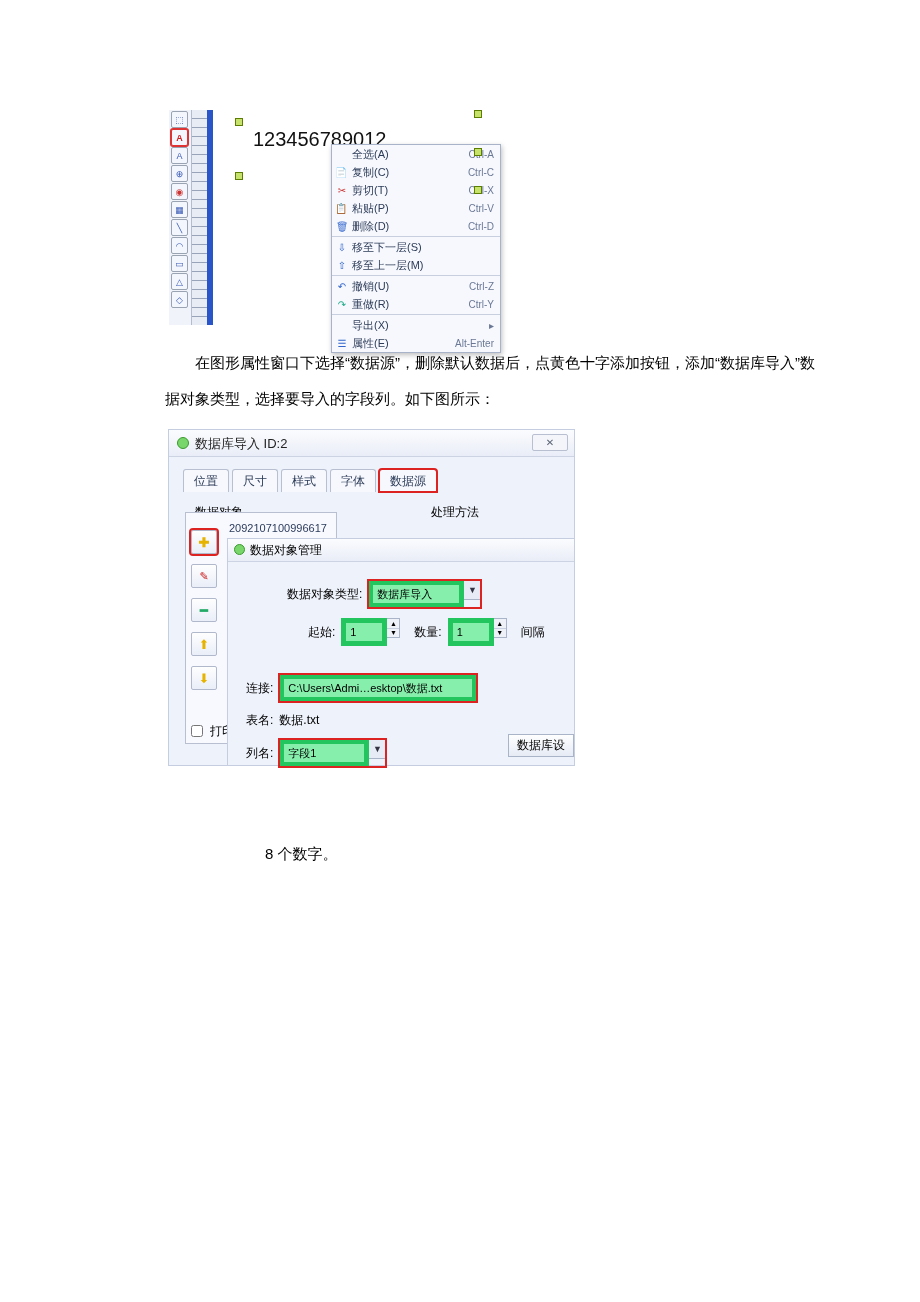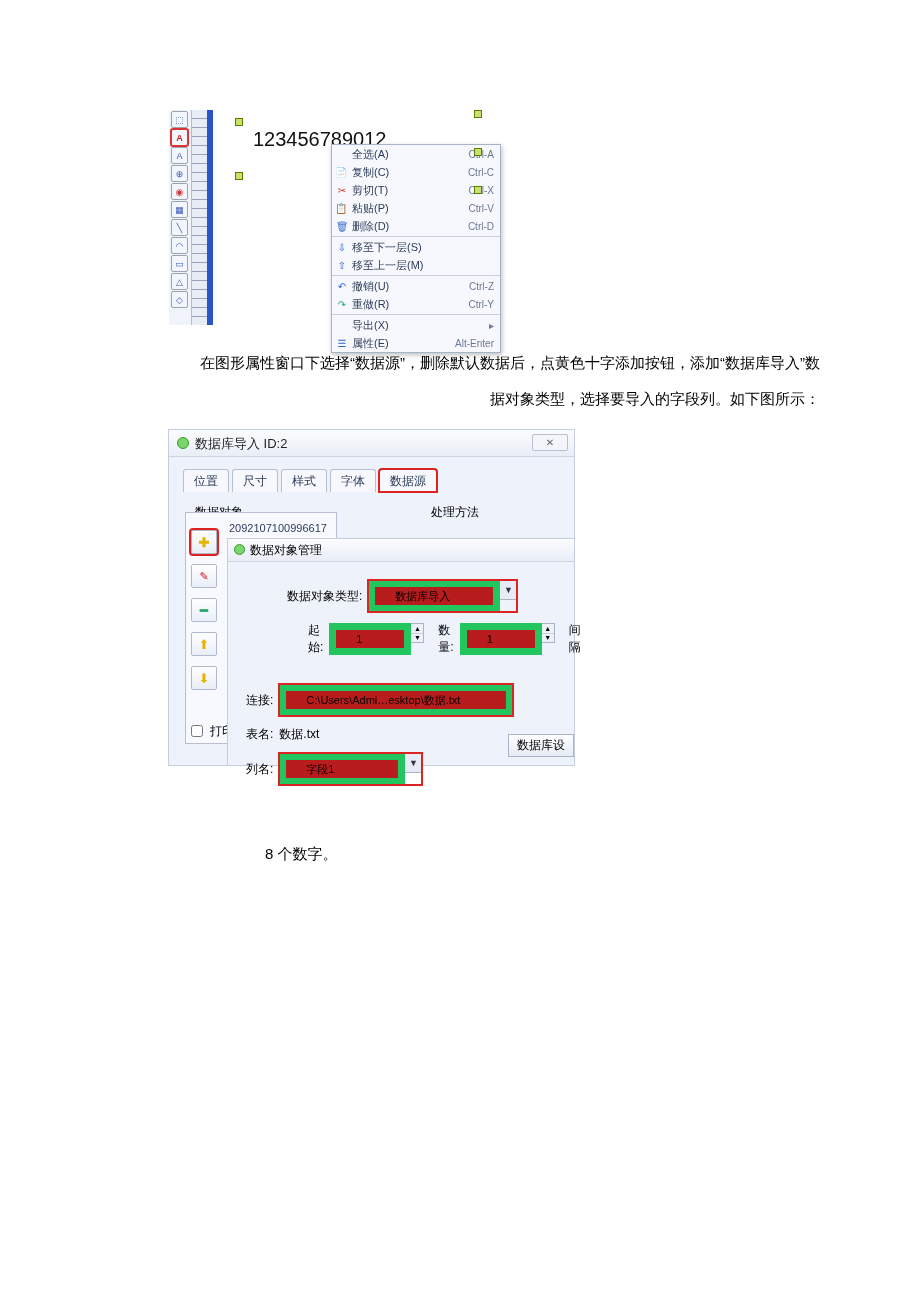--- a/index.html
+++ b/index.html
@@ -120,21 +120,21 @@
   .floaters div{
     width:6px;height:6px;background:#c7e26a;border:1px solid #5b7e00;margin:0 0 30px 0;
   }
 
   .para {
     margin: 20px 100px 0 165px;
     line-height: 2.4;
     font-size: 15px;
   }
   .para2-wrap { margin-left: 100px; }
-  .indent { text-indent: 2em; display:block;text-align:right; }
+  .indent { text-indent: 2em; display:block; }
 
   .block2 {
     position: relative;
     margin: 12px 0 0 168px;
     width: 405px;
     height: 335px;
     background: #eef2fb;
     border: 1px solid #c5cee0;
   }
   .titlebar {
@@ -215,21 +215,21 @@
     border-top:1px solid #c5cee0;
   }
   .subtitle {
     height:22px;border-bottom:1px solid #ccd4e3;
     background:linear-gradient(#fbfcfe,#e9edf7);
   }
   .subtitle .dot{float:left;margin:5px 5px 0 6px;width:9px;height:9px;border-radius:50%;background:#78d66a;border:1px solid #3a9a2e;}
   .subtitle .ttl{float:left;margin-top:3px;font-size:12px;}
   .formrow { display:flex; align-items:center; font-size:12px; margin:10px 0 0 18px; gap:6px; }
   .inp {
-    height:18px; border:7px solid #22c55e; background:#b91c1c; padding:0 20px;
+    height:18px; border:5px solid #22c55e; background:#86efac; padding:0 4px;
     font-size:11px; display:inline-flex; align-items:center;
   }
   .combo { position:relative; }
   .combo .caret{
     width:16px;height:18px;border:1px solid #a9b4c9;border-left:none;background:#e6ebf6;
     display:inline-flex;align-items:center;justify-content:center;font-size:9px;color:#334;
   }
   .red-out2 { outline:2px solid #d22; outline-offset:-1px; }
   .spin {
     display:inline-flex;

